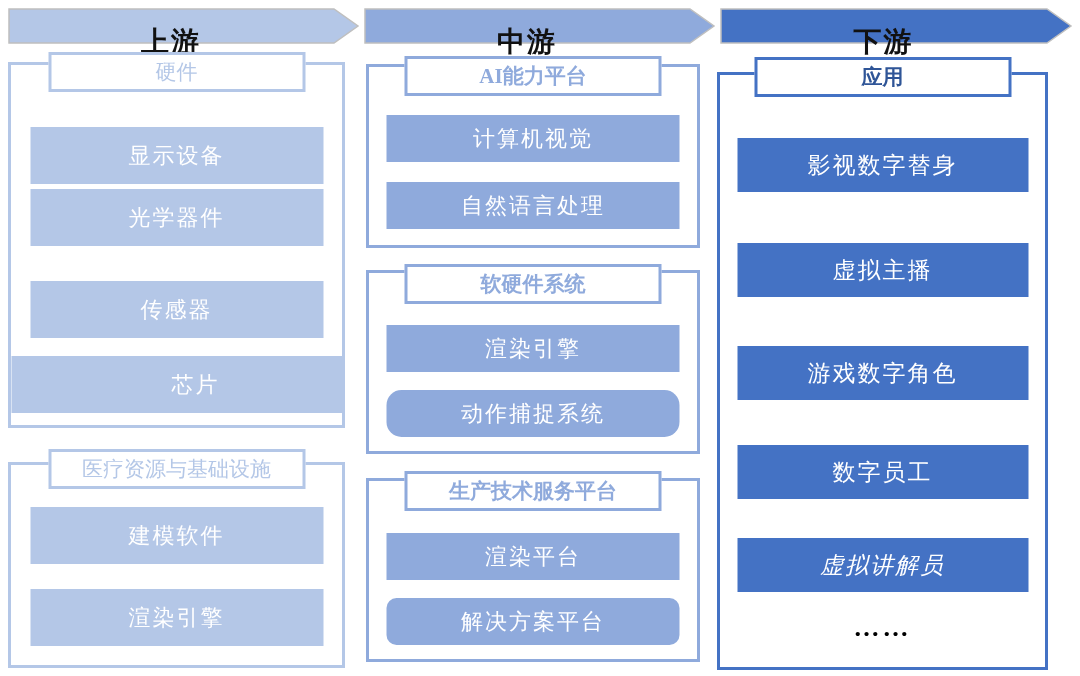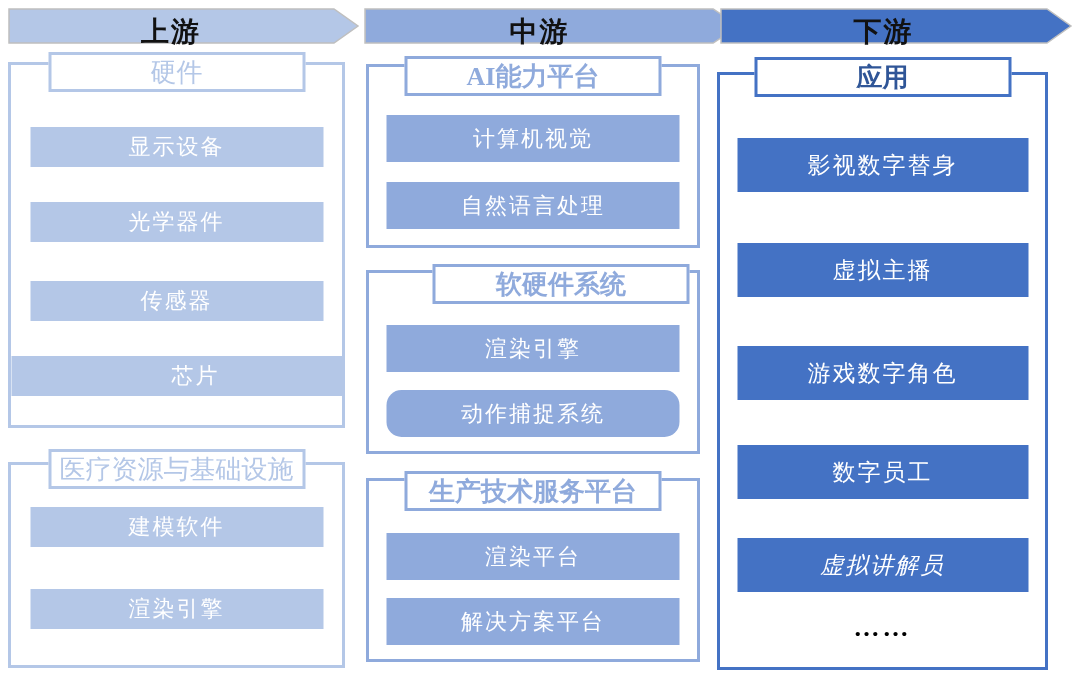--- a/index.html
+++ b/index.html
@@ -27,21 +27,21 @@
     left: 0; top: 0;
     width: 100%; height: 100%;
     display: block;
   }
   .arrow polygon {
     stroke: var(--arrowOutline, #bfbfbf);
     stroke-width: 1.5;
   }
   .arrow .arrow-label {
     position: absolute;
-    left: 0; top: 6px;
+    left: 0; top: 16px;
     width: calc(100% - 26px);
     height: 100%;
     display: flex;
     align-items: center;
     justify-content: center;
     font-size: 28px;
     font-weight: bold;
     color: #111111;
     letter-spacing: 2px;
   }
@@ -63,40 +63,40 @@
     transform: translateX(-50%);
     background: #ffffff;
     border-style: solid;
     border-width: 3px;
     box-sizing: border-box;
     width: 257px;
     height: 40px;
     display: flex;
     align-items: center;
     justify-content: center;
-    font-size: 26px;
+    font-size: 21px;
     white-space: nowrap;
     z-index: 2;
   }
   .bar {
     position: absolute;
     left: 50%;
     transform: translateX(-50%);
     display: flex;
     align-items: center;
     justify-content: center;
     color: var(--itemText, #ffffff);
     font-size: 22px;
     letter-spacing: 2px;
   }
 
   
   .col-u.group { border-color: var(--upstream, #B4C7E7); }
   .col-u .tab  { border-color: var(--upstream, #B4C7E7); color: var(--upstream, #B4C7E7); }
-  .col-u .bar  { background: var(--upstream, #B4C7E7); width: 293px; height: 40px; }
+  .col-u .bar  { background: var(--upstream, #B4C7E7); width: 293px; height: 57px; }
 
   
   .col-m.group { border-color: var(--midstream, #8FAADC); }
   .col-m .tab  { border-color: var(--midstream, #8FAADC); color: var(--midstream, #8FAADC); font-weight: bold; }
   .col-m .bar  { background: var(--midstream, #8FAADC); width: 293px; height: 47px; }
 
   
   .col-d.group { border-color: var(--downstream, #4472C4); }
   .col-d .tab  { border-color: var(--downstream, #4472C4); color: var(--downstreamTitle, #2F5597); font-weight: bold; }
   .col-d .bar  { background: var(--downstream, #4472C4); width: 291px; height: 54px; font-size: 23px; }
@@ -117,64 +117,64 @@
 
 <div class="canvas">
 
   <div class="arrow arrow-up" style="left:8px; width:352px;">
     <svg viewBox="0 0 352 36" preserveAspectRatio="none">
       <polygon points="1,1 326,1 350,18 326,35 1,35"></polygon>
     </svg>
     <span class="arrow-label">上游</span>
   </div>
 
-  <div class="arrow arrow-mid" style="left:364px; width:352px;padding-left:25px;">
+  <div class="arrow arrow-mid" style="left:364px; width:352px;">
     <svg viewBox="0 0 352 36" preserveAspectRatio="none">
       <polygon points="1,1 326,1 350,18 326,35 1,35"></polygon>
     </svg>
     <span class="arrow-label">中游</span>
   </div>
 
   <div class="arrow arrow-down" style="left:720px; width:353px;">
     <svg viewBox="0 0 353 36" preserveAspectRatio="none">
       <polygon points="1,1 327,1 351,18 327,35 1,35"></polygon>
     </svg>
     <span class="arrow-label">下游</span>
   </div>
 
   <div class="group col-u" style="left:8px; top:62px; width:337px; height:366px;">
     <div class="tab" style="top:-13px;">硬件</div>
     <div class="bar" style="top:62px;">显示设备</div>
-    <div class="bar" style="top:137px;">光学器件</div>
+    <div class="bar" style="top:124px;">光学器件</div>
     <div class="bar" style="top:216px;">传感器</div>
     <div class="bar" style="top:291px;padding-left:38px;">芯片</div>
   </div>
 
   <div class="group col-u" style="left:8px; top:462px; width:337px; height:206px;">
     <div class="tab" style="top:-16px;">医疗资源与基础设施</div>
     <div class="bar" style="top:42px;">建模软件</div>
     <div class="bar" style="top:124px;">渲染引擎</div>
   </div>
 
   <div class="group col-m" style="left:366px; top:64px; width:334px; height:184px;">
     <div class="tab" style="top:-11px;">AI能力平台</div>
     <div class="bar" style="top:48px;">计算机视觉</div>
     <div class="bar" style="top:115px;">自然语言处理</div>
   </div>
 
   <div class="group col-m" style="left:366px; top:270px; width:334px; height:184px;">
-    <div class="tab" style="top:-9px;margin-left:28px;">软硬件系统</div>
+    <div class="tab" style="top:-9px;">软硬件系统</div>
     <div class="bar" style="top:52px;">渲染引擎</div>
     <div class="bar" style="top:117px;border-radius:15px;">动作捕捉系统</div>
   </div>
 
   <div class="group col-m" style="left:366px; top:478px; width:334px; height:184px;">
     <div class="tab" style="top:-10px;">生产技术服务平台</div>
     <div class="bar" style="top:52px;">渲染平台</div>
-    <div class="bar" style="top:117px;">解决方案平台</div>
+    <div class="bar" style="top:117px;border-radius:10px;">解决方案平台</div>
   </div>
 
   <div class="group col-d" style="left:717px; top:72px; width:331px; height:598px;">
     <div class="tab" style="top:-18px;">应用</div>
     <div class="bar" style="top:63px;">影视数字替身</div>
     <div class="bar" style="top:168px;">虚拟主播</div>
     <div class="bar" style="top:271px;">游戏数字角色</div>
     <div class="bar" style="top:370px;">数字员工</div>
     <div class="bar" style="top:463px;font-style:italic;">虚拟讲解员</div>
     <div class="ellipsis" style="top:538px;">……</div>

